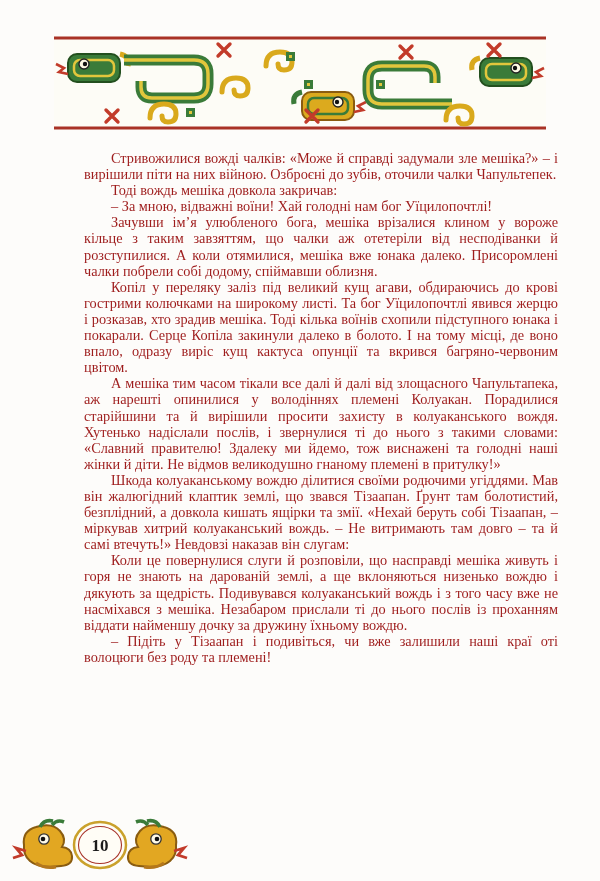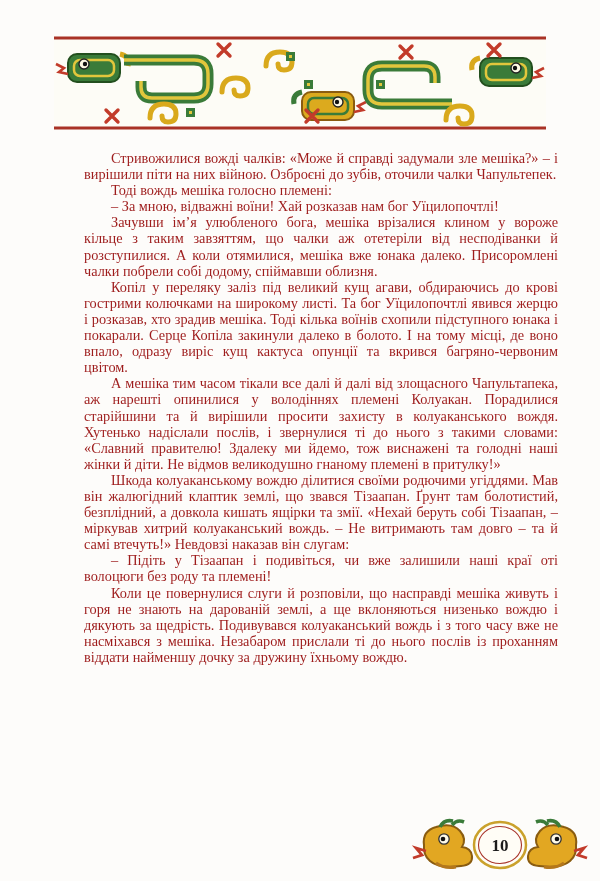--- a/index.html
+++ b/index.html
@@ -23,21 +23,21 @@
     text-align:justify;
   }
   .text-block p {
     text-indent:27px;
     margin:0;
   }
   .footer-ornament {
     position:absolute;
     left:0; right:0; bottom:6px;
     display:flex;
-    justify-content:flex-end;
+    justify-content:flex-start;
   }
   svg { display:block; }
 </style>
 </head>
 <body>
 
 <div class="page">
 
   <div class="header-ornament">
     <svg viewBox="0 0 492 94" width="492" height="94">
@@ -96,28 +96,28 @@
 
       <use href="#chip" transform="translate(232,16)"></use>
       <use href="#chip" transform="translate(132,72)"></use>
       <use href="#chip" transform="translate(322,44)"></use>
       <use href="#chip" transform="translate(250,44)"></use>
     </svg>
   </div>
 
   <div class="text-block">
       <p>Стривожилися вожді чалків: «Може й справді задумали зле мешіка?» – і вирішили піти на них війною. Озброєні до зубів, оточили чалки Чапультепек.</p>
-      <p>Тоді вождь мешіка голосно племені:</p>
-      <p>– За мною, відважні воїни! Хай розказав нам бог Уїцилопочтлі!</p>
+      <p>Тоді вождь мешіка довкола закричав:</p>
+      <p>– За мною, відважні воїни! Хай голодні нам бог Уїцилопочтлі!</p>
       <p>Зачувши ім’я улюбленого бога, мешіка врізалися клином у вороже кільце з таким завзяттям, що чалки аж отетеріли від несподіванки й розступилися. А коли отямилися, мешіка вже юнака далеко. Присоромлені чалки побрели собі додому, спіймавши облизня.</p>
       <p>Копіл у переляку заліз під великий кущ агави, обдираючись до крові гострими колючками на широкому листі. Та бог Уїцилопочтлі явився жерцю і розказав, хто зрадив мешіка. Тоді кілька воїнів схопили підступного юнака і покарали. Серце Копіла закинули далеко в болото. І на тому місці, де воно впало, одразу виріс кущ кактуса опунції та вкрився багряно-червоним цвітом.</p>
       <p>А мешіка тим часом тікали все далі й далі від злощасного Чапультапека, аж нарешті опинилися у володіннях племені Колуакан. Порадилися старійшини та й вирішили просити захисту в колуаканського вождя. Хутенько надіслали послів, і звернулися ті до нього з такими словами: «Славний правителю! Здалеку ми йдемо, тож виснажені та голодні наші жінки й діти. Не відмов великодушно гнаному племені в притулку!»</p>
       <p>Шкода колуаканському вождю ділитися своїми родючими угіддями. Мав він жалюгідний клаптик землі, що звався Тізаапан. Ґрунт там болотистий, безплідний, а довкола кишать ящірки та змії. «Нехай беруть собі Тізаапан, – міркував хитрий колуаканський вождь. – Не витримають там довго – та й самі втечуть!» Невдовзі наказав він слугам:</p>
+      <p>Коли це повернулися слуги й розповіли, що насправді мешіка живуть і горя не знають на дарованій землі, а ще вклоняються низенько вождю і дякують за щедрість. Подивувався колуаканський вождь і з того часу вже не насміхався з мешіка. Незабаром прислали ті до нього послів із проханням віддати найменшу дочку за дружину їхньому вождю.</p>
       <p>– Підіть у Тізаапан і подивіться, чи вже залишили наші краї оті волоцюги без роду та племені!</p>
-      <p>Коли це повернулися слуги й розповіли, що насправді мешіка живуть і горя не знають на дарованій землі, а ще вклоняються низенько вождю і дякують за щедрість. Подивувався колуаканський вождь і з того часу вже не насміхався з мешіка. Незабаром прислали ті до нього послів із проханням віддати найменшу дочку за дружину їхньому вождю.</p>
     </div>
 
   <div class="footer-ornament">
     <svg viewBox="0 0 200 60" width="200" height="60">
       <defs>
         <g id="fh">
           <path d="M2 26 q-2 -14 12 -18 q16 -5 24 4 q7 8 2 16 q9 1 10 9 q1 9 -11 10 q-22 3 -31 -5 q-7 -6 -6 -16z" fill="#e2a722" stroke="#8a5c10" stroke-width="2"></path>
           <circle cx="22" cy="20" r="5.2" fill="#fffbe9" stroke="#333" stroke-width="1.3"></circle>
           <circle cx="21" cy="20" r="2.3" fill="#111"></circle>
           <path d="M4 32 l-10 -3 6 7 -9 3" fill="none" stroke="#c23b2a" stroke-width="2.8"></path>

